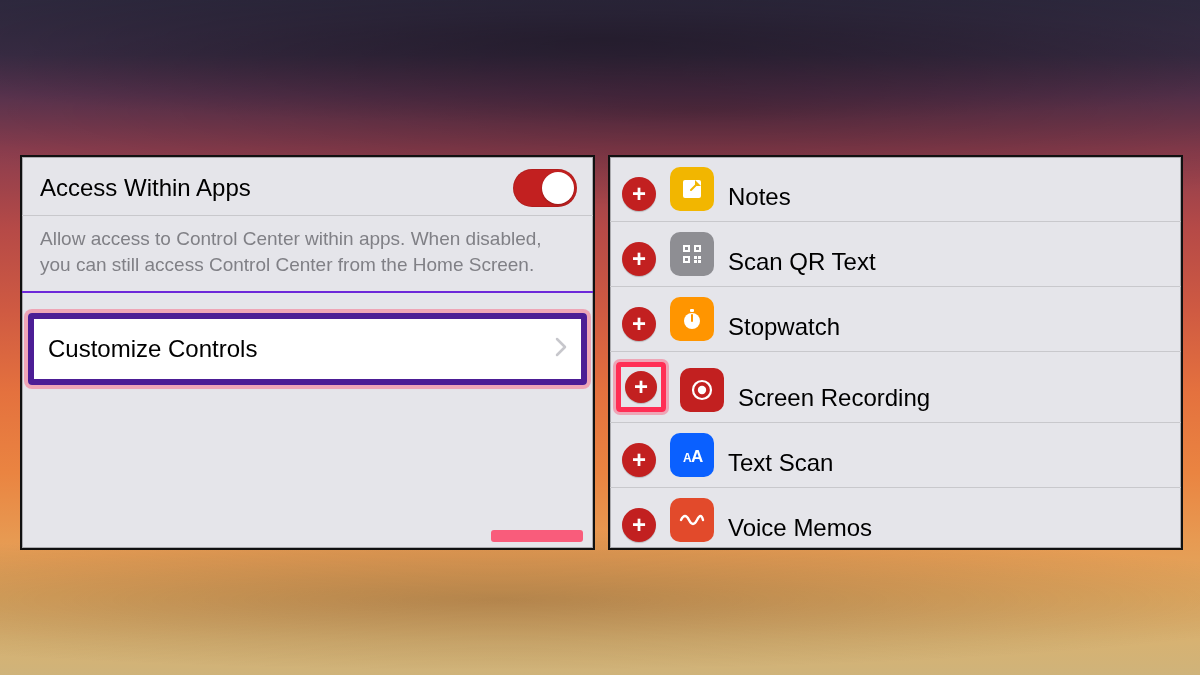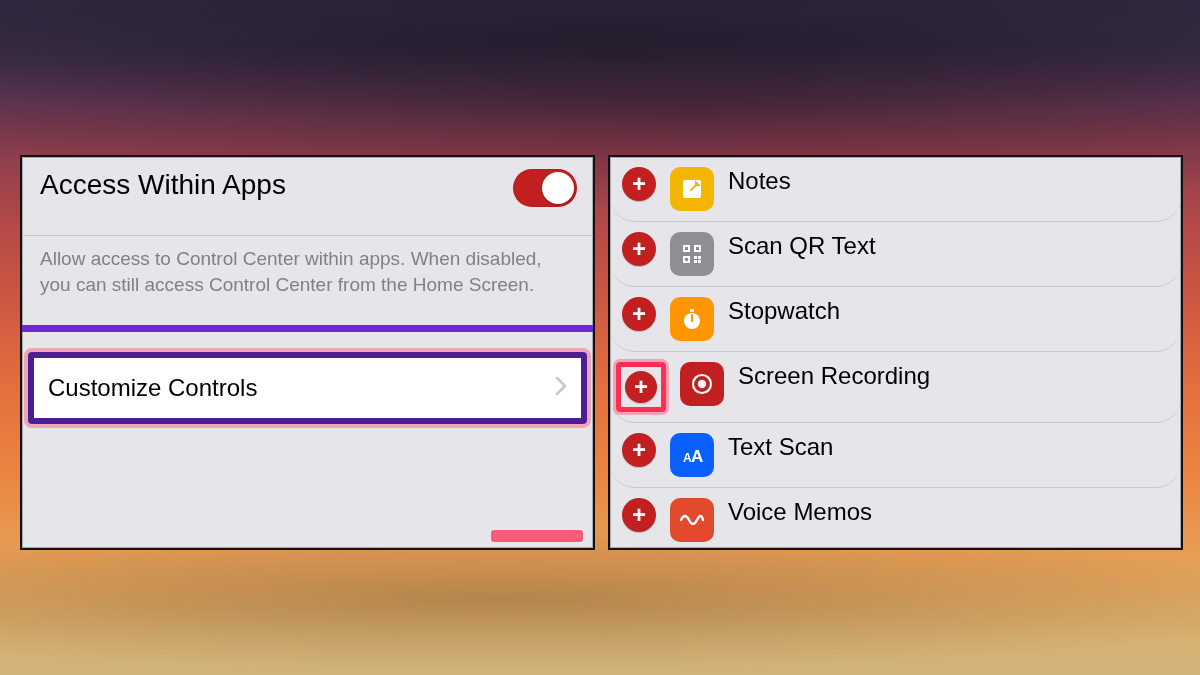--- a/index.html
+++ b/index.html
@@ -28,31 +28,31 @@
     background: #e5e5ea;
     border: 2px solid #111;
     box-shadow: 0 0 0 1px rgba(0,0,0,0.25) inset;
     overflow: hidden;
   }
   .left-panel  { left: 20px;  top: 155px; width: 575px; height: 395px; }
   .right-panel { left: 608px; top: 155px; width: 575px; height: 395px; }
 
   
   .row {
-    display: flex; align-items: flex-start;
-    padding: 12px 16px 28px 18px;
-    font-size: 28px; color: #000;
+    display: flex; align-items: center;
+    padding: 12px 16px 8px 18px;
+    font-size: 24px; color: #000;
     background: transparent;
   }
   .section-top { border-bottom: 1px solid #c8c8cc; }
   .desc {
-    padding: 10px 16px 28px 18px;
+    padding: 10px 16px 14px 18px;
     font-size: 19px; line-height: 1.35;
     color: #808086;
-    border-bottom: 7px solid #6d28d9;
+    border-bottom: 2px solid #6d28d9;
   }
   .spacer-20 { height: 20px; }
 
   .toggle {
     width: 64px; height: 38px; border-radius: 19px;
     background: #c22020;
     position: relative; flex: 0 0 auto;
     box-shadow: inset 0 0 0 1px rgba(0,0,0,0.08);
   }
   .toggle .knob {
@@ -82,27 +82,26 @@
   
   .artifact {
     position: absolute; right: 10px; bottom: 6px;
     width: 92px; height: 12px; border-radius: 3px;
     background: #ff2e55; opacity: 0.75;
   }
 
   
   .list { display: flex; flex-direction: column; }
   .item {
-    display: flex; align-items: flex-start;
+    display: flex; align-items: flex-end;
     gap: 14px;
     padding: 10px 12px 10px 12px;
     border-bottom: 1px solid #c8c8cc;
     min-height: 62px;
     background: transparent;
-    border-radius: 25px;
   }
   .item:last-child { border-bottom: none; }
   .item .label { font-size: 24px; color: #000; }
 
   .add-btn {
     width: 34px; height: 34px; flex: 0 0 34px;
     border-radius: 50%;
     background: #c22020;
     display: flex; align-items: center; justify-content: center;
     box-shadow: 0 1px 1px rgba(0,0,0,0.2);

